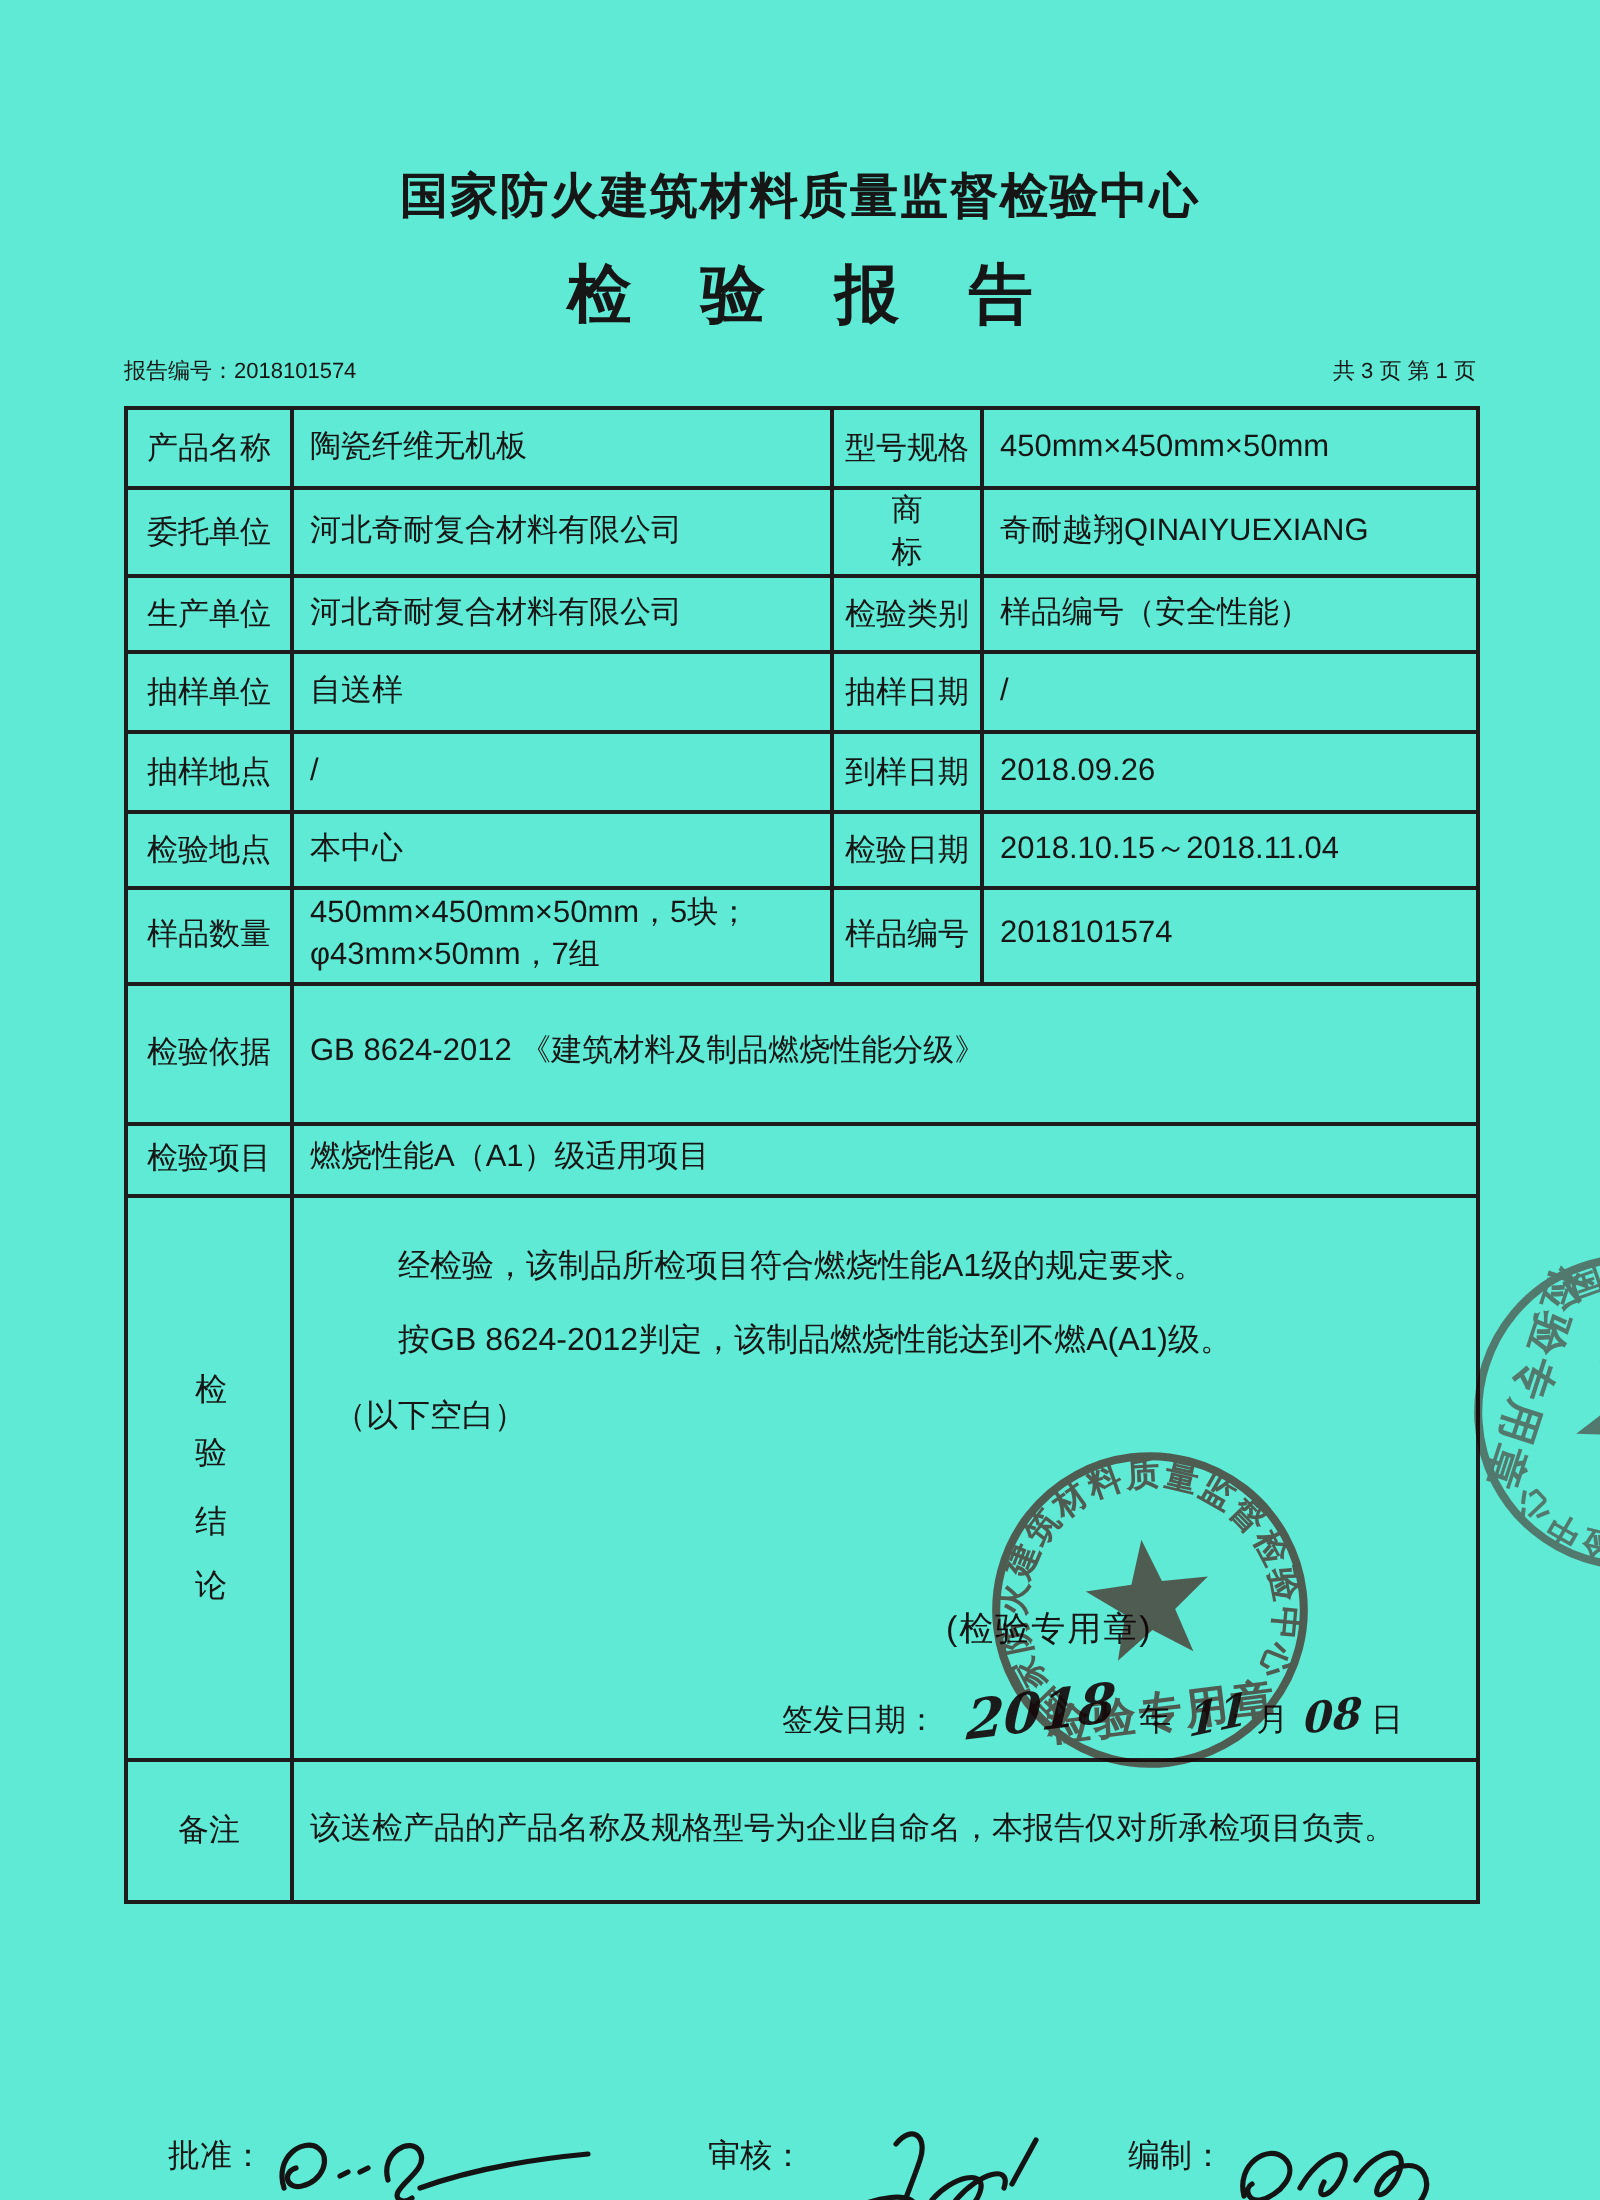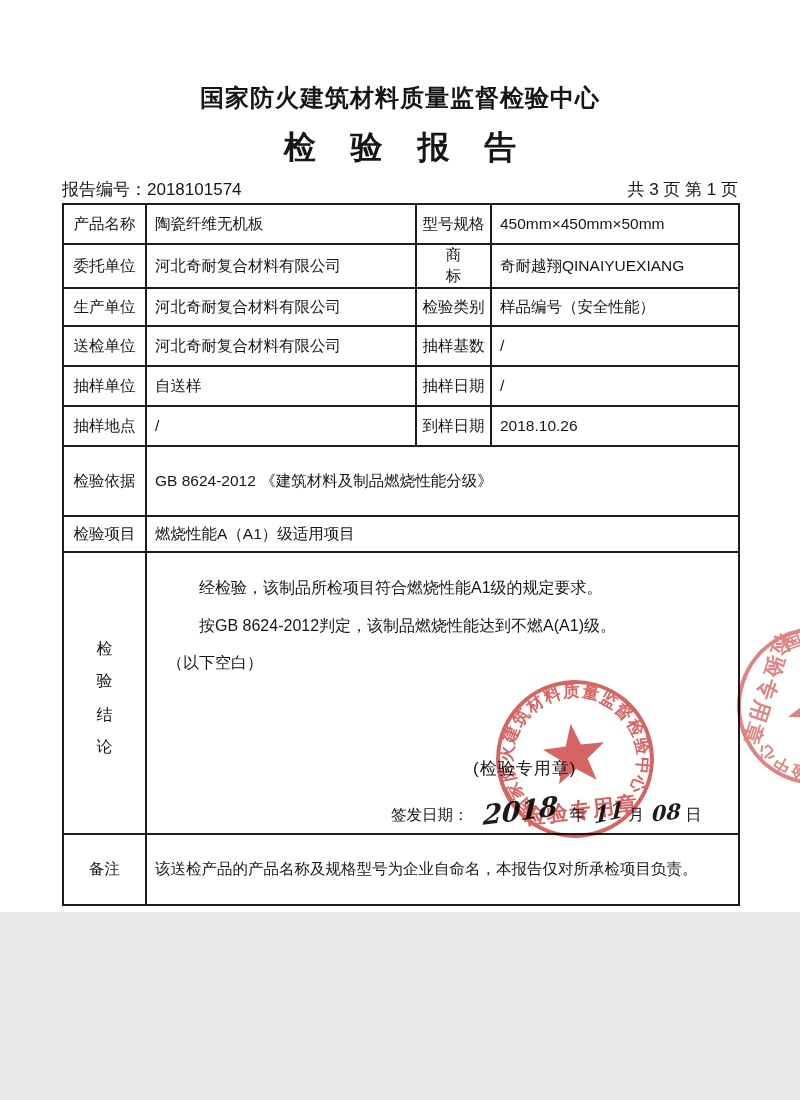--- a/index.html
+++ b/index.html
@@ -1,32 +1,32 @@
 <!DOCTYPE html>
 <html><head>
 <meta charset="utf-8">
 <style>
   html,body{margin:0;padding:0;background:#e8e8e6;}
   .page{
-    position:relative;width:800px;height:912px;margin:0 auto;
-    background:#ffffff;overflow:hidden;color:#161616;
+    position:relative;width:800px;height:1100px;margin:0 auto;
+    background:#5eead4;overflow:hidden;color:#161616;
     font-family:"Liberation Sans","DejaVu Sans",sans-serif;
   }
   .org-title{
     position:absolute;left:62px;top:82px;width:676px;text-align:center;
     font-size:24px;font-weight:bold;letter-spacing:1px;
   }
   .report-title{
     position:absolute;left:62px;top:126px;width:676px;text-align:center;
     font-size:32px;font-weight:bold;letter-spacing:13px;text-indent:13px;
   }
   .meta-row{
     position:absolute;left:62px;top:178px;width:676px;
     display:flex;justify-content:space-between;align-items:baseline;
-    font-size:17px;
+    font-size:11px;
   }
   .report-table{
     position:absolute;left:62px;top:203px;width:676px;
     border-collapse:collapse;table-layout:fixed;
     font-size:15.5px;
   }
   .report-table td{
     border:2px solid #1d1d1d;vertical-align:middle;overflow:visible;
     padding:0;
   }
@@ -112,36 +112,42 @@
       <td class="lab justify">商　　标</td>
       <td class="val">奇耐越翔QINAIYUEXIANG</td>
     </tr>
     <tr class="h38">
       <td class="lab">生产单位</td>
       <td class="val">河北奇耐复合材料有限公司</td>
       <td class="lab">检验类别</td>
       <td class="val">样品编号（安全性能）</td>
     </tr>
     <tr class="h40">
-      <td class="lab">送检单位</td>
-      <td class="val">河北奇耐复合材料有限公司</td>
-      <td class="lab">抽样基数</td>
-      <td class="val">/</td>
-    </tr>
-    <tr class="h40">
       <td class="lab">抽样单位</td>
       <td class="val">自送样</td>
       <td class="lab">抽样日期</td>
       <td class="val">/</td>
     </tr>
     <tr class="h40">
       <td class="lab">抽样地点</td>
       <td class="val">/</td>
       <td class="lab">到样日期</td>
-      <td class="val">2018.10.26</td>
+      <td class="val">2018.09.26</td>
+    </tr>
+    <tr class="h38">
+      <td class="lab">检验地点</td>
+      <td class="val">本中心</td>
+      <td class="lab">检验日期</td>
+      <td class="val">2018.10.15～2018.11.04</td>
+    </tr>
+    <tr class="h40">
+      <td class="lab">样品数量</td>
+      <td class="val">450mm×450mm×50mm，5块；φ43mm×50mm，7组</td>
+      <td class="lab">样品编号</td>
+      <td class="val">2018101574</td>
     </tr>
     <tr class="h70">
       <td class="lab">检验依据</td>
       <td class="val" colspan="3">GB 8624-2012 《建筑材料及制品燃烧性能分级》</td>
     </tr>
     <tr class="h36">
       <td class="lab">检验项目</td>
       <td class="val" colspan="3">燃烧性能A（A1）级适用项目</td>
     </tr>
     <tr class="h282">

